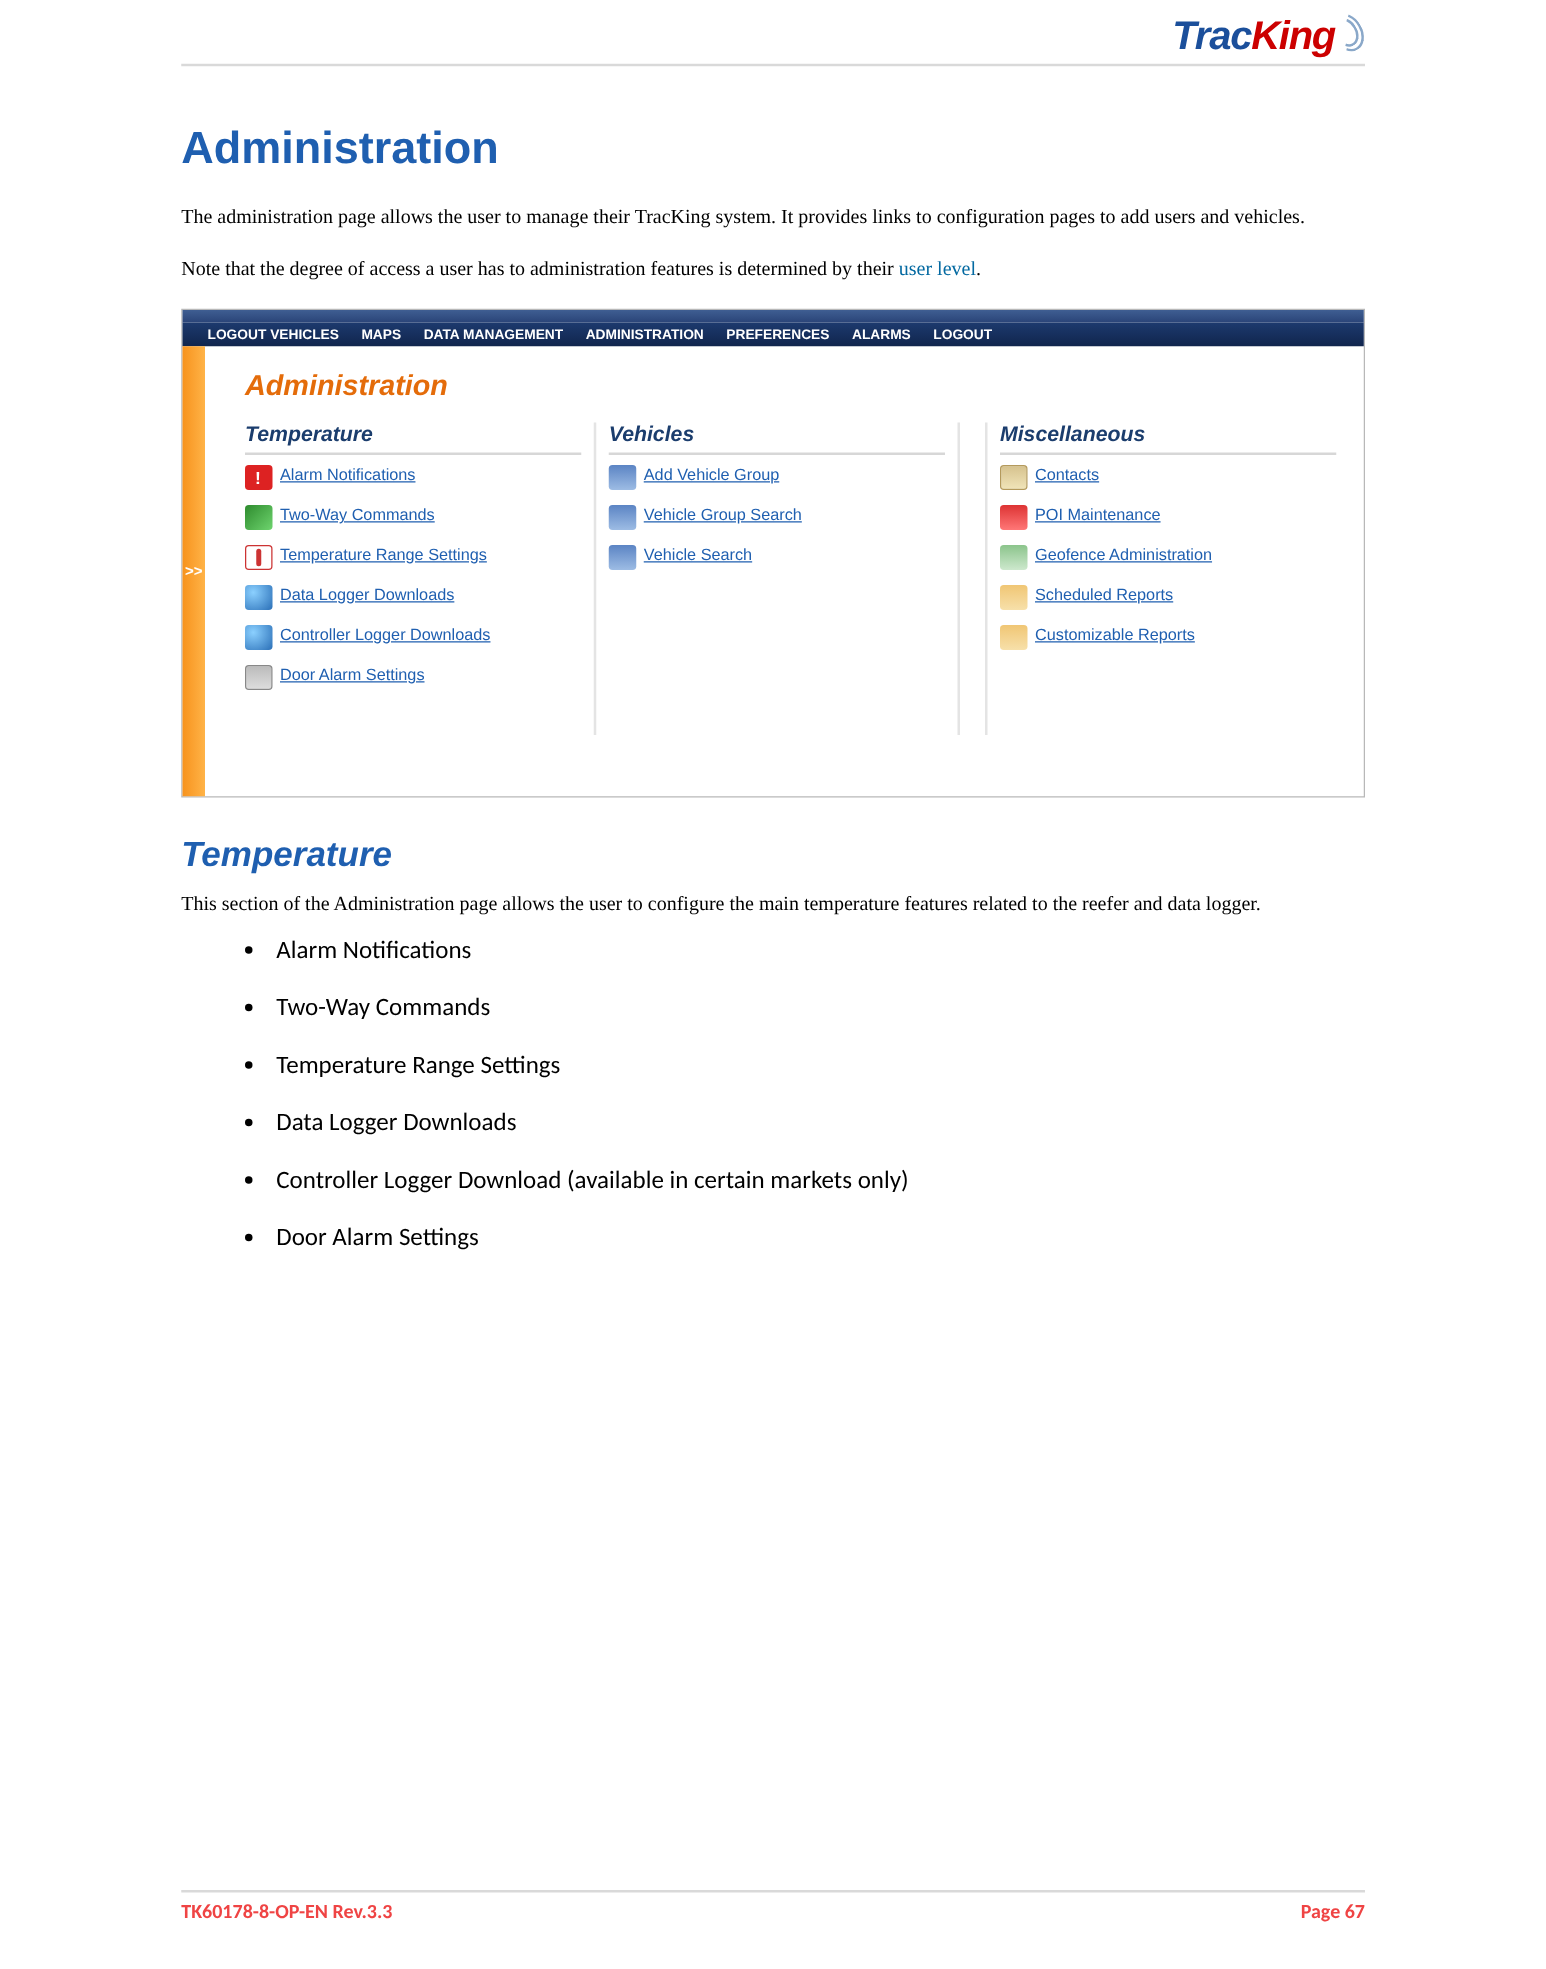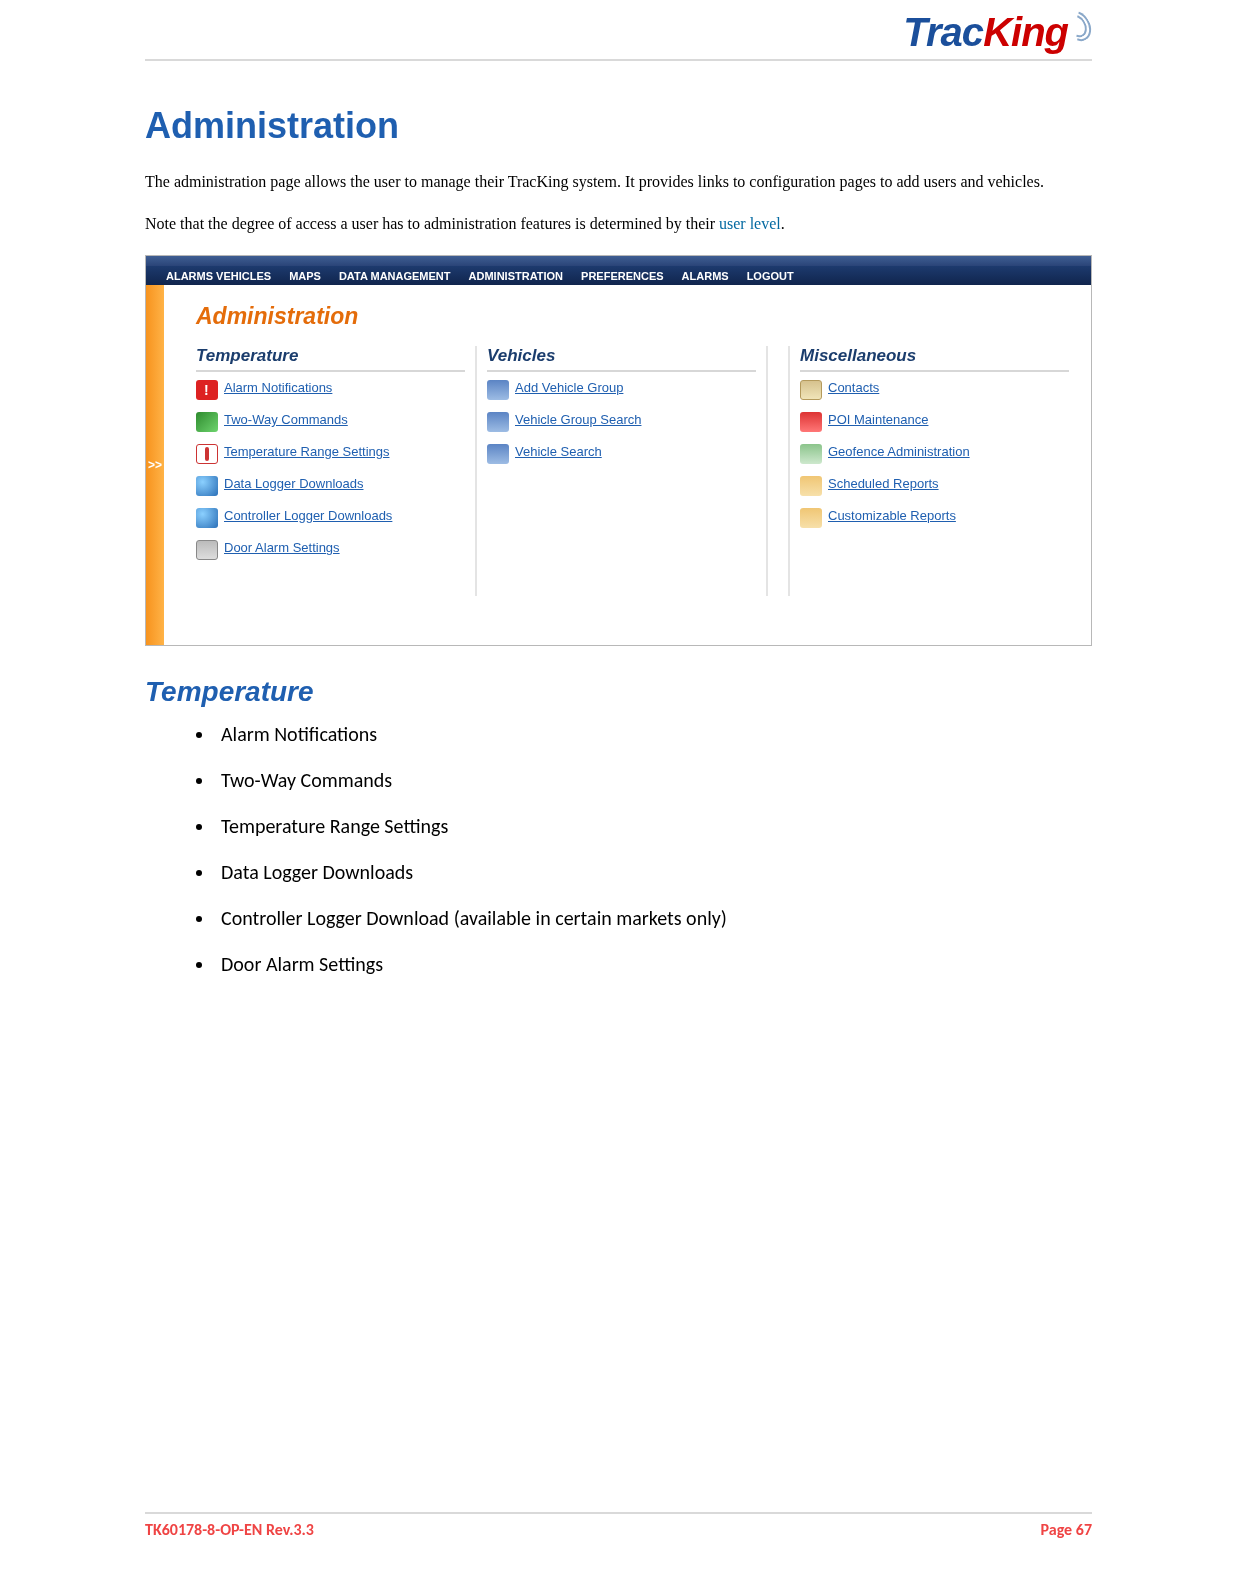--- a/index.html
+++ b/index.html
@@ -15,21 +15,21 @@
     padding: 10px 145px 0 145px;
   }
   
   .logo-row {
     display: flex;
     justify-content: flex-end;
     padding-right: 0;
   }
   .logo {
     font-family: Arial, Helvetica, sans-serif;
-    font-size: 40px;
+    font-size: 32px;
     font-weight: bold;
     font-style: italic;
     letter-spacing: -1px;
   }
   .logo .trac { color: #1b4f9b; }
   .logo .king { color: #c00; }
   .logo .arc {
     display: inline-block;
     width: 24px; height: 30px;
     vertical-align: top;
@@ -197,21 +197,21 @@
 
   <p class="body">The administration page allows the user to manage their TracKing system.  It provides links to configuration pages to add users and vehicles.</p>
 
   <p class="body">
     <span>Note that the degree of access a user has to administration features is determined by their </span><span class="link">user level</span><span>.</span>
   </p>
 
   <div class="shot-wrap">
     <div class="shot-bluebar"></div>
     <div class="shot-menubar" id="menubar">
-        <span>ALARMS VEHICLES</span>
+        <span>LOGOUT VEHICLES</span>
         <span>MAPS</span>
         <span>DATA MANAGEMENT</span>
         <span>ADMINISTRATION</span>
         <span>PREFERENCES</span>
         <span>ALARMS</span>
         <span>LOGOUT</span>
       </div>
     <div class="shot-body">
       <div class="shot-sidetab">&gt;&gt;</div>
       <div class="shot-content">
@@ -285,20 +285,21 @@
                 <span>Customizable Reports</span>
               </div>
             </div>
           </div>
       </div>
     </div>
   </div>
 
 
   <h2 class="sub-title">Temperature</h2>
+  <p class="body" style="margin-bottom:14px;">This section of the Administration page allows the user to configure the main temperature features related to the reefer and data logger.</p>
   <ul class="bullets" id="bullets">
       <li>Alarm Notifications</li>
       <li>Two-Way Commands</li>
       <li>Temperature Range Settings</li>
       <li>Data Logger Downloads</li>
       <li>Controller Logger Download (available in certain markets only)</li>
       <li>Door Alarm Settings</li>
     </ul>
 </div>
 

